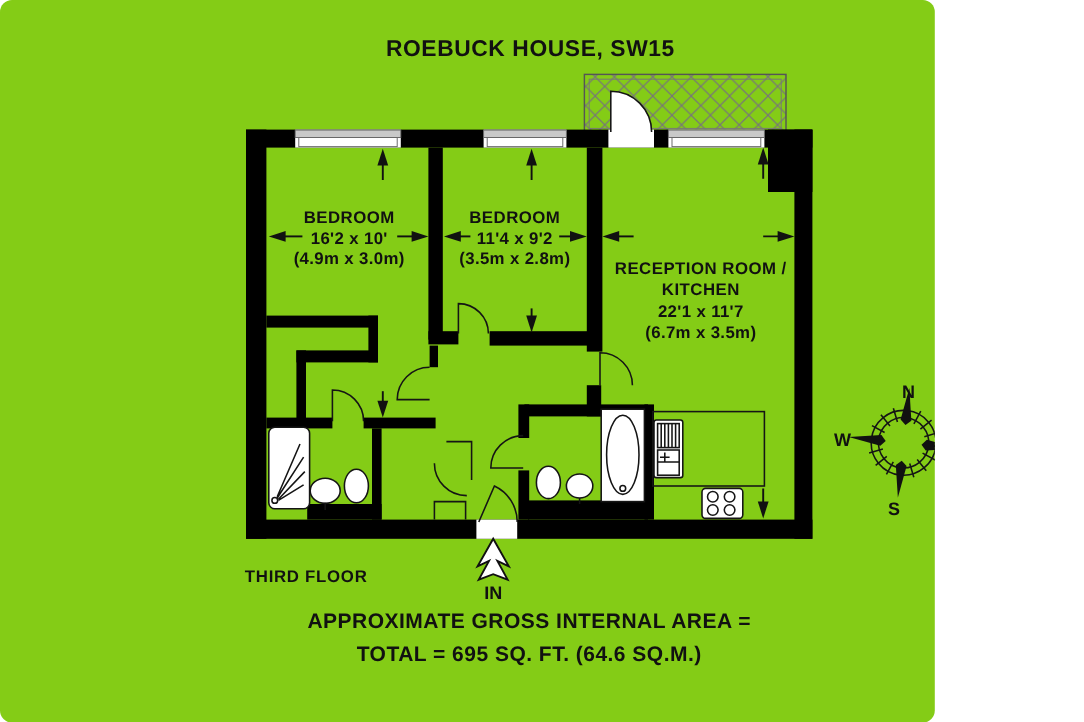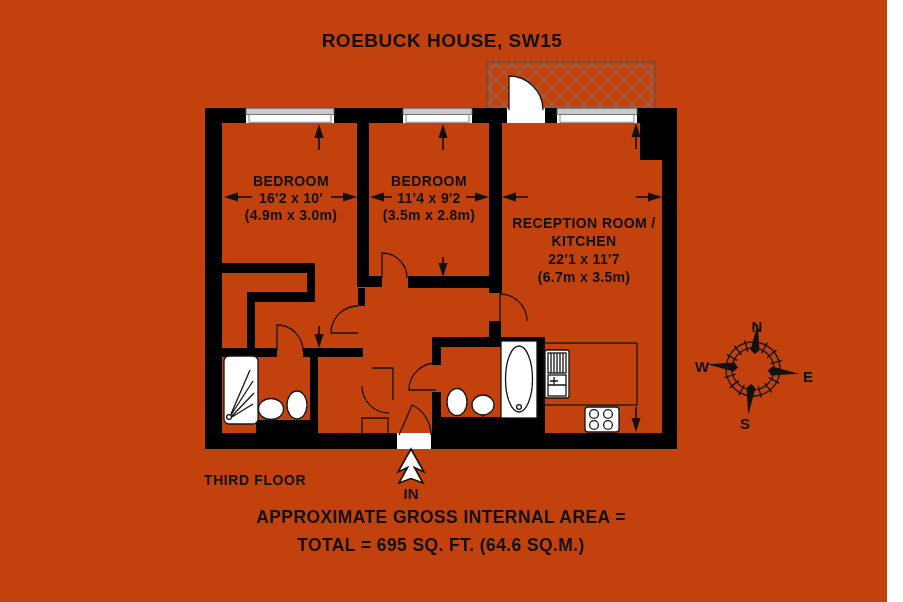--- a/index.html
+++ b/index.html
@@ -1,17 +1,17 @@
 <!DOCTYPE html>
 <html><head>
 <meta charset="utf-8">
 <style>
   html,body{margin:0;padding:0;background:#ffffff;}
-  .page{position:relative;width:887px;height:602px;background:#c2410c;overflow:hidden;
-        font-family:"Liberation Sans", sans-serif;}
+  .page{position:relative;width:779px;height:602px;background:#84cc16;overflow:hidden;
+        font-family:"Liberation Sans", sans-serif;border-radius:10px;}
   svg{display:block;}
   text{font-family:"Liberation Sans", sans-serif;font-weight:bold;fill:#111;}
   .title-text{font-size:19px;letter-spacing:.5px;}
   .room-name{font-size:14px;letter-spacing:.4px;}
   .room-dim{font-size:14px;letter-spacing:.3px;}
   .floor-text{font-size:14px;letter-spacing:.6px;}
   .footer-text{font-size:17.5px;letter-spacing:.4px;}
   .in-text{font-size:15px;}
   .compass-text{font-size:15px;}
   .wall{stroke:none;}

